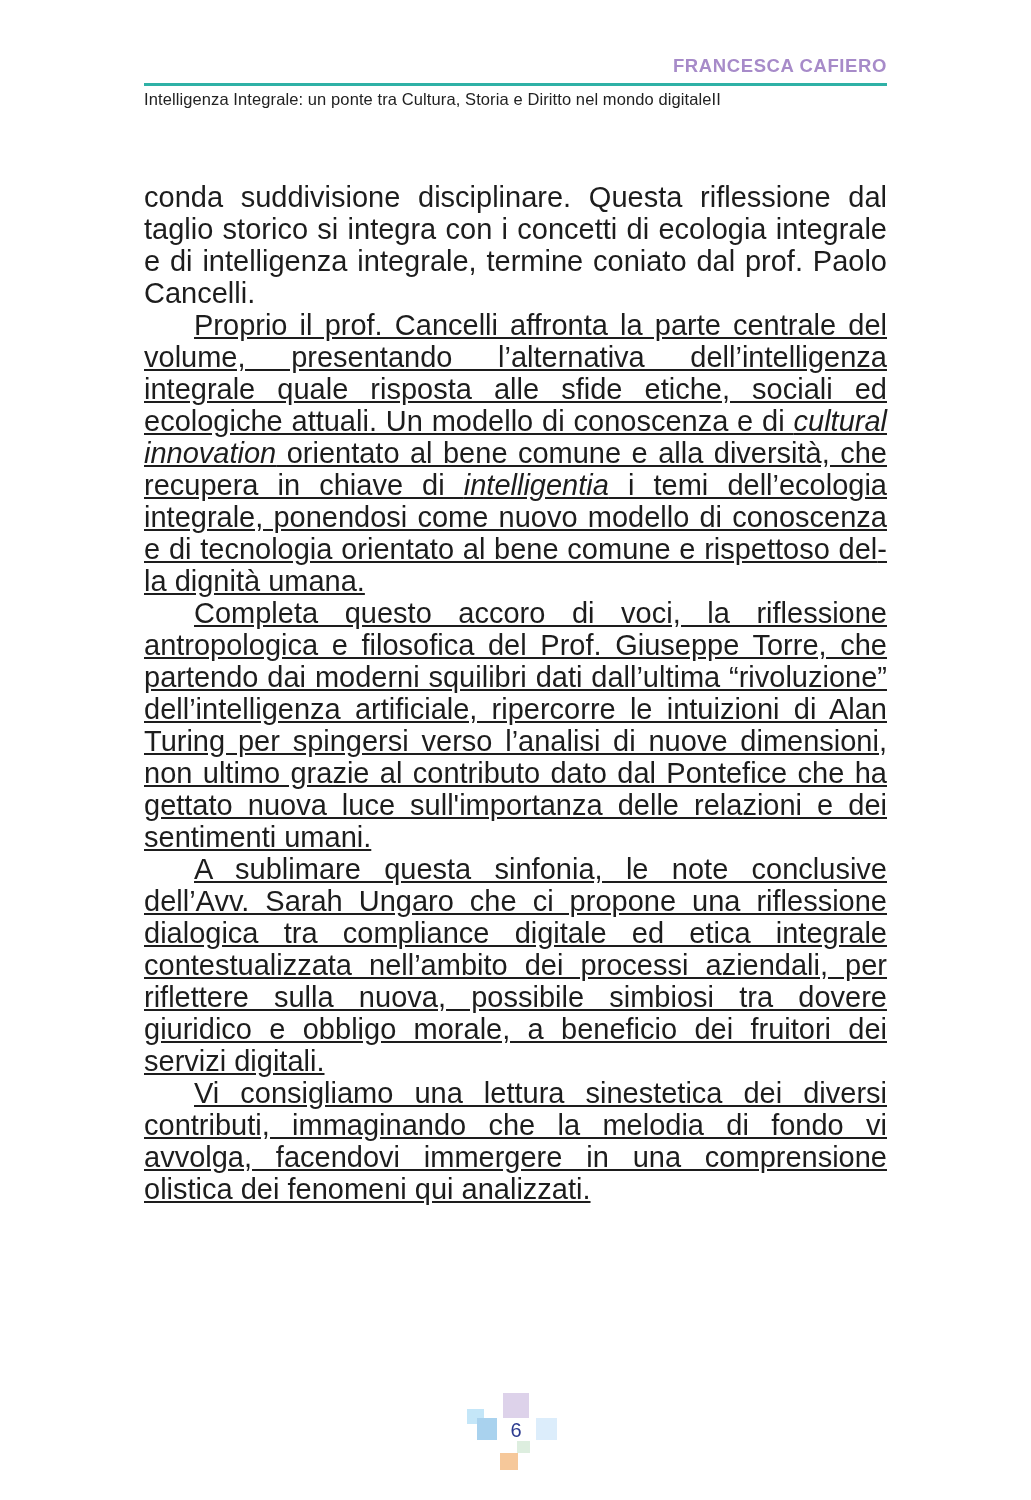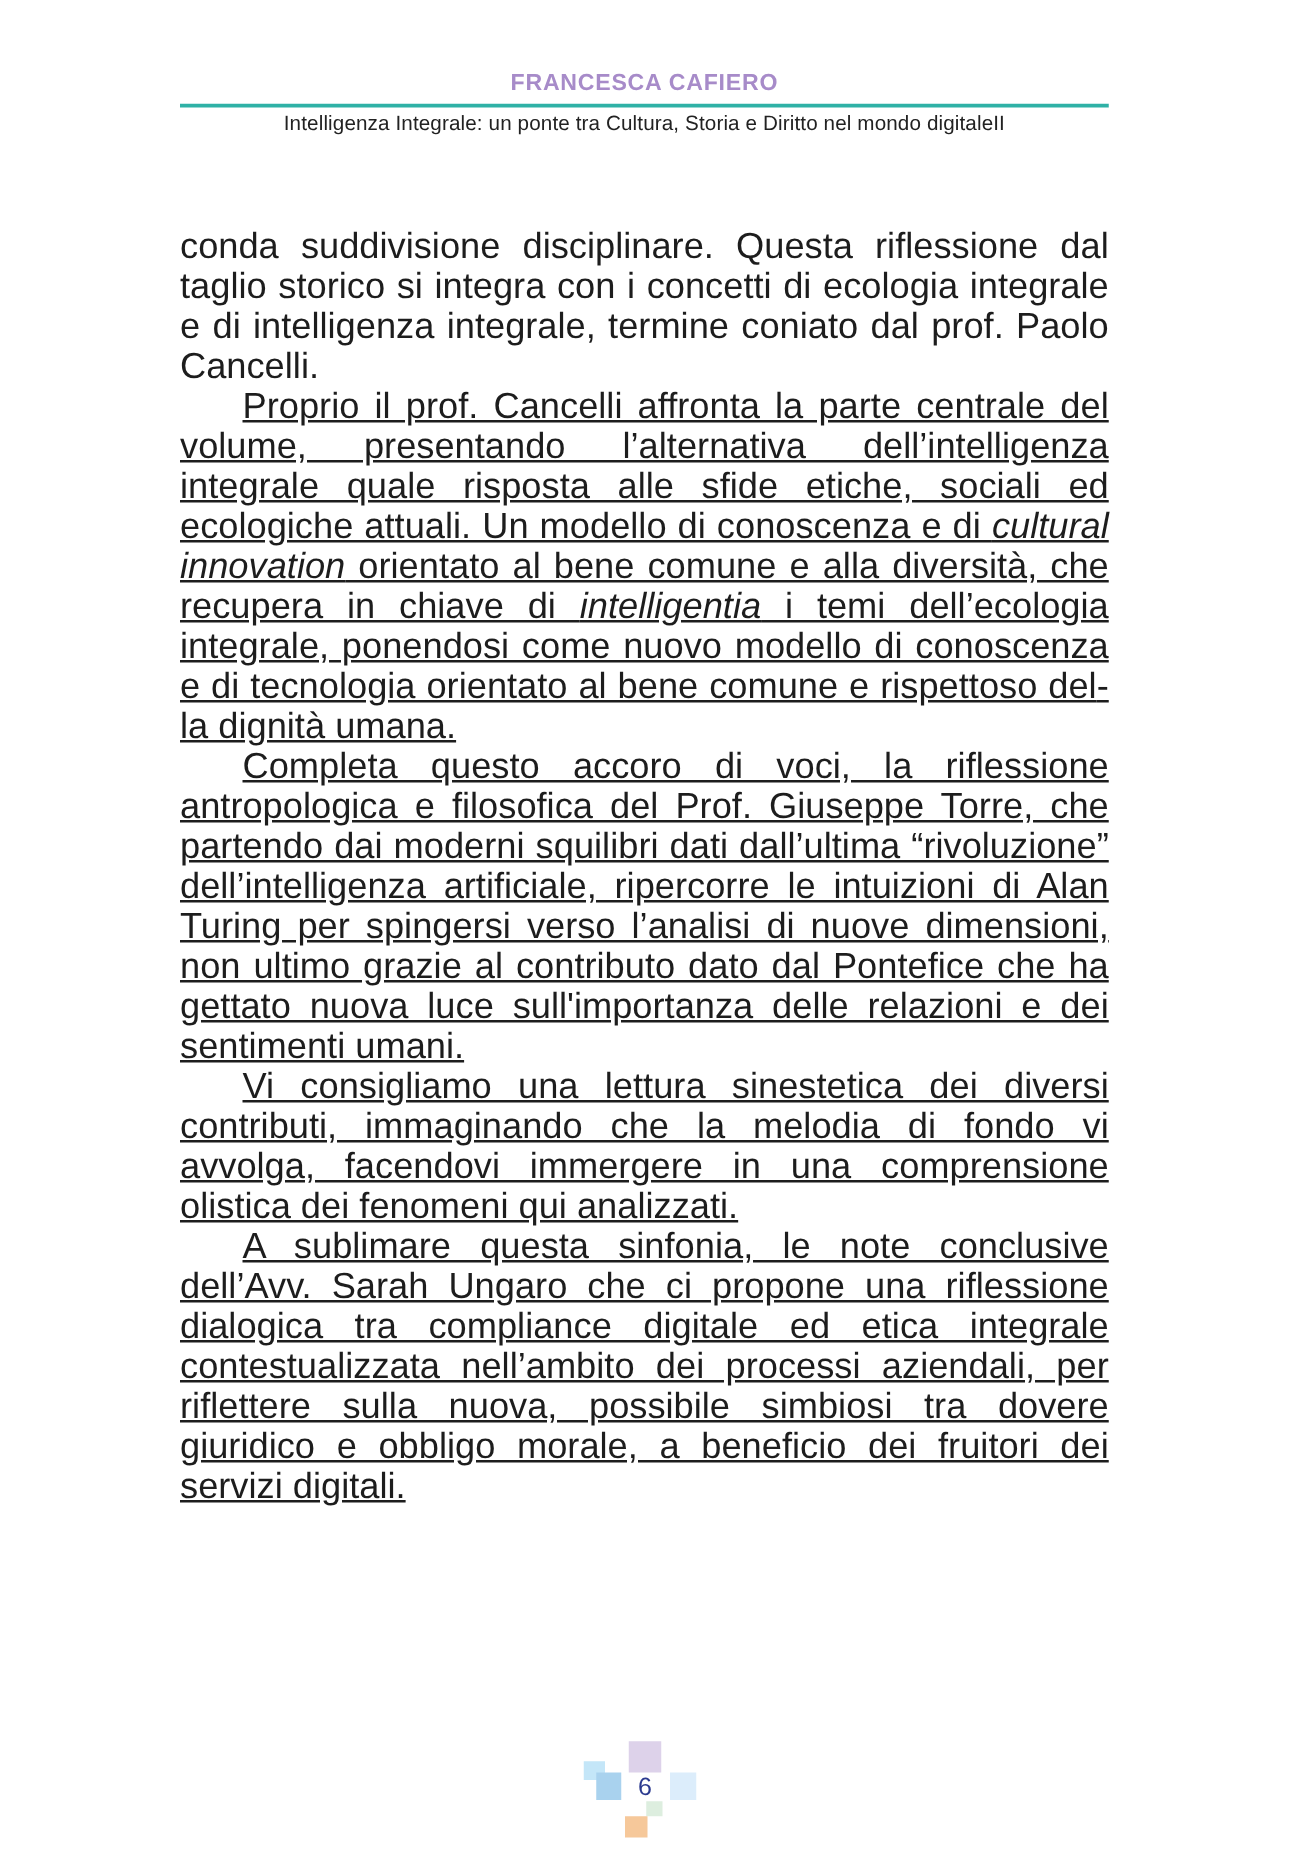--- a/index.html
+++ b/index.html
@@ -1,20 +1,20 @@
 <!DOCTYPE html>
 <html><head>
 <meta charset="utf-8">
 <style>
   html, body { margin: 0; padding: 0; background: #ffffff; }
   body { width: 1031px; height: 1500px; position: relative; overflow: hidden; font-family: "Liberation Sans", "DejaVu Sans", sans-serif; color: #1f1f1f; }
   .page { position: absolute; left: 0; top: 0; width: 1031px; height: 1500px; }
-  .header-author { position: absolute; left: 144px; top: 55px; width: 743px; text-align: center; font-size: 18.5px; font-weight: bold; letter-spacing: 0.6px; }
+  .header-author { position: absolute; left: 144px; top: 55px; width: 743px; text-align: right; font-size: 18.5px; font-weight: bold; letter-spacing: 0.6px; }
   .header-rule { position: absolute; left: 144px; top: 83px; width: 743px; height: 3px; }
-  .header-subtitle { position: absolute; left: 144px; top: 90px; width: 743px; text-align: center; font-size: 16.5px; color: #222; letter-spacing: 0.1px; }
+  .header-subtitle { position: absolute; left: 144px; top: 90px; width: 743px; font-size: 16.5px; color: #222; letter-spacing: 0.1px; }
   .body-text { position: absolute; left: 144px; top: 181px; width: 743px; font-size: 29px; line-height: 32px; color: #1d1d1d; }
   .body-text p { margin: 0; text-align: justify; text-align-last: left; hyphens: manual; }
   .body-text p.indent { text-indent: 50px; text-decoration: underline; }
   .body-text p.first { text-indent: 0; }
   .body-text em { font-style: italic; }
   .footer { position: absolute; left: 0; top: 0; width: 1031px; height: 1500px; pointer-events: none; }
   .sq { position: absolute; }
   .page-number { position: absolute; left: 498px; top: 1418px; width: 36px; text-align: center; font-size: 20px; line-height: 24px; }
 </style>
 </head>
@@ -23,22 +23,22 @@
 <div class="page">
 
   <div class="header-author" style="color: rgb(167, 139, 201);">FRANCESCA CAFIERO</div>
   <div class="header-rule" style="background: rgb(47, 177, 166);"></div>
   <div class="header-subtitle">Intelligenza Integrale: un ponte tra Cultura, Storia e Diritto nel mondo digitaleII</div>
 
   <div class="body-text" id="body-text">
       <p class="first"><span>conda suddivisione disciplinare. Questa riflessione dal taglio sto­rico si integra con i concetti di ecologia integrale e di intelligenza integrale, termine coniato dal prof. Paolo Cancelli.</span></p>
       <p class="indent"><span>Proprio il prof. Cancelli affronta la parte centrale del volume, presentando l’alternativa dell’intelligenza integrale quale rispo­sta alle sfide etiche, sociali ed ecologiche attuali. Un modello di conoscenza e di </span><em>cultural innovation</em><span> orientato al bene comune e alla diversità, che recupera in chiave di </span><em>intelligentia</em><span> i temi dell’ecologia integrale, ponendosi come nuovo modello di cono­scenza e di tecnologia orientato al bene comune e rispettoso del­la dignità umana.</span></p>
       <p class="indent"><span>Completa questo accoro di voci, la riflessione antropologica e filosofica del Prof. Giuseppe Torre, che partendo dai moderni squilibri dati dall’ultima “rivoluzione” dell’intelligenza artificiale, ripercorre le intuizioni di Alan Turing per spingersi verso l’analisi di nuove dimensioni, non ultimo grazie al contributo dato dal Pontefice che ha gettato nuova luce sull'importanza delle rela­zioni e dei sentimenti umani.</span></p>
+      <p class="indent"><span>A sublimare questa sinfonia, le note conclusive dell’Avv. Sarah Ungaro che ci propone una riflessione dialogica tra com­pliance digitale ed etica integrale contestualizzata nell’ambito dei processi aziendali, per riflettere sulla nuova, possibile simbiosi tra dovere giuridico e obbligo morale, a beneficio dei fruitori dei servizi digitali.</span></p>
       <p class="indent"><span>Vi consigliamo una lettura sinestetica dei diversi contributi, immaginando che la melodia di fondo vi avvolga, facendovi im­mergere in una comprensione olistica dei fenomeni qui analizzati.</span></p>
-      <p class="indent"><span>A sublimare questa sinfonia, le note conclusive dell’Avv. Sarah Ungaro che ci propone una riflessione dialogica tra com­pliance digitale ed etica integrale contestualizzata nell’ambito dei processi aziendali, per riflettere sulla nuova, possibile simbiosi tra dovere giuridico e obbligo morale, a beneficio dei fruitori dei servizi digitali.</span></p>
     </div>
 
   <div class="footer">
     <div class="sq" style="left: 503px; top: 1393px; width: 26px; height: 25px; background: rgb(221, 210, 234);"></div>
     <div class="sq" style="left: 467px; top: 1409px; width: 17px; height: 15px; background: rgb(196, 230, 248);"></div>
     <div class="sq" style="left: 477px; top: 1418px; width: 20px; height: 22px; background: rgb(169, 210, 238);"></div>
     <div class="sq" style="left: 536px; top: 1418px; width: 21px; height: 22px; background: rgb(220, 237, 251);"></div>
     <div class="sq" style="left: 517px; top: 1441px; width: 13px; height: 12px; background: rgb(221, 238, 223);"></div>
     <div class="sq" style="left: 500px; top: 1453px; width: 18px; height: 17px; background: rgb(246, 200, 154);"></div>
     <div class="page-number" style="color: rgb(43, 58, 143);">6</div>

